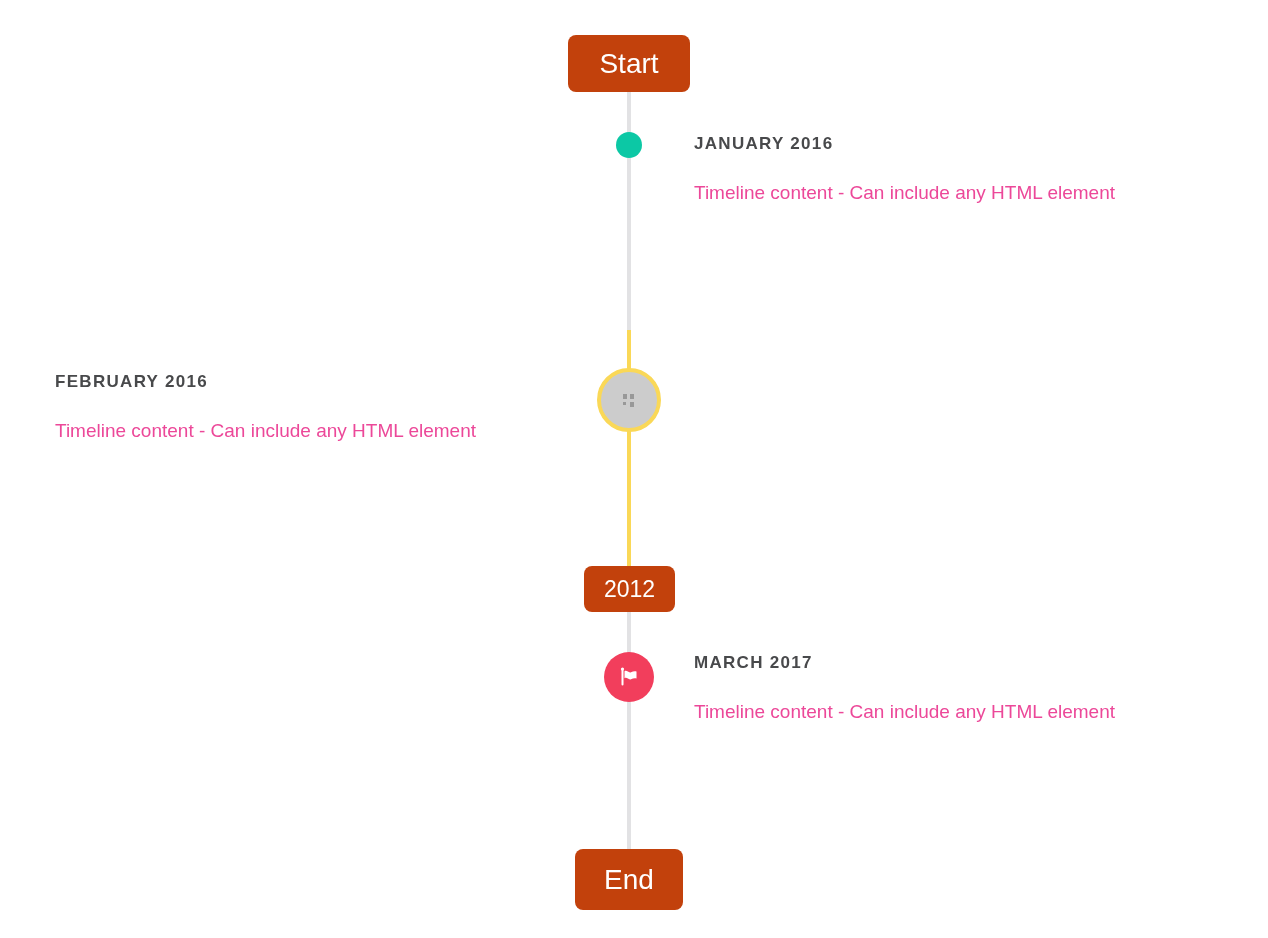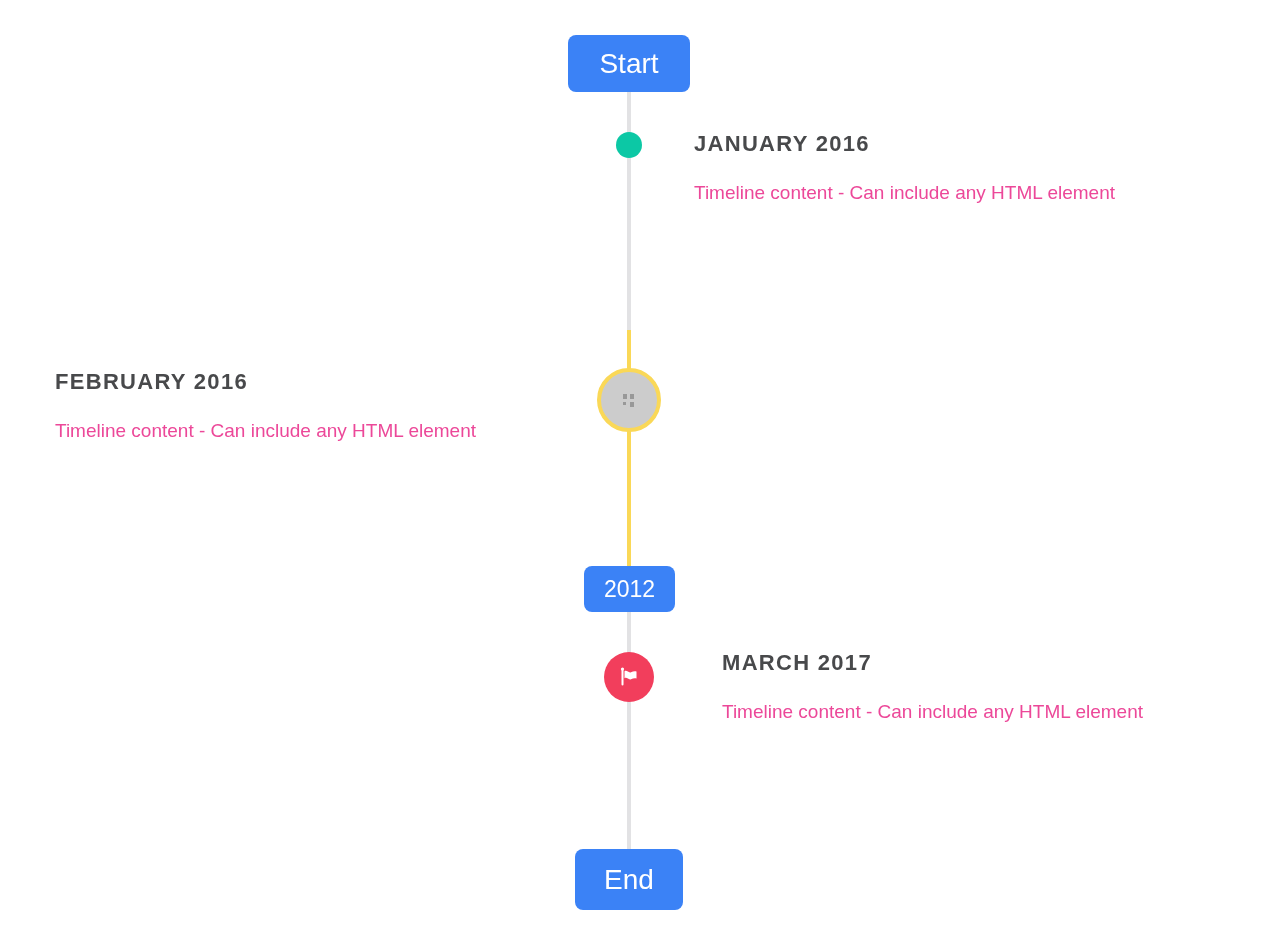--- a/index.html
+++ b/index.html
@@ -23,21 +23,21 @@
   }
   .line-gray { background: #e2e2e4; }
   .line-yellow { background: #fad857; }
   .seg-top    { top: 92px;  height: 238px; }
   .seg-mid    { top: 330px; height: 236px; }
   .seg-bottom { top: 612px; height: 237px; }
 
   
   .badge {
     position: absolute;
-    background: #3b82f6;
+    background: #c2410c;
     color: #ffffff;
     border-radius: 8px;
     display: flex;
     align-items: center;
     justify-content: center;
     z-index: 3;
   }
   .badge-start { left: 568px; top: 35px;  width: 122px; height: 57px; font-size: 28px; }
   .badge-year  { left: 584px; top: 566px; width: 91px;  height: 46px; font-size: 23px; }
   .badge-end   { left: 575px; top: 849px; width: 108px; height: 61px; font-size: 28px; text-align: right; }
@@ -77,24 +77,24 @@
     justify-content: center;
   }
   .marker-flag svg { display: block; }
 
   
   .event-block { position: absolute; width: 510px; z-index: 2; }
   .event-right { text-align: left; }
   .event-left  { text-align: left; }
   .evt-1 { left: 694px; top: 133px; }
   .evt-2 { right: 703px; top: 371px; }
-  .evt-3 { left: 722px; top: 652px; }
+  .evt-3 { left: 694px; top: 652px; }
 
   .event-date {
-    font-size: 22px;
+    font-size: 17px;
     font-weight: 700;
     letter-spacing: 1.3px;
     color: #48494b;
     line-height: 22px;
     margin-bottom: 14px;
     text-transform: uppercase;
   }
   .event-content {
     font-size: 19px;
     font-weight: 400;

